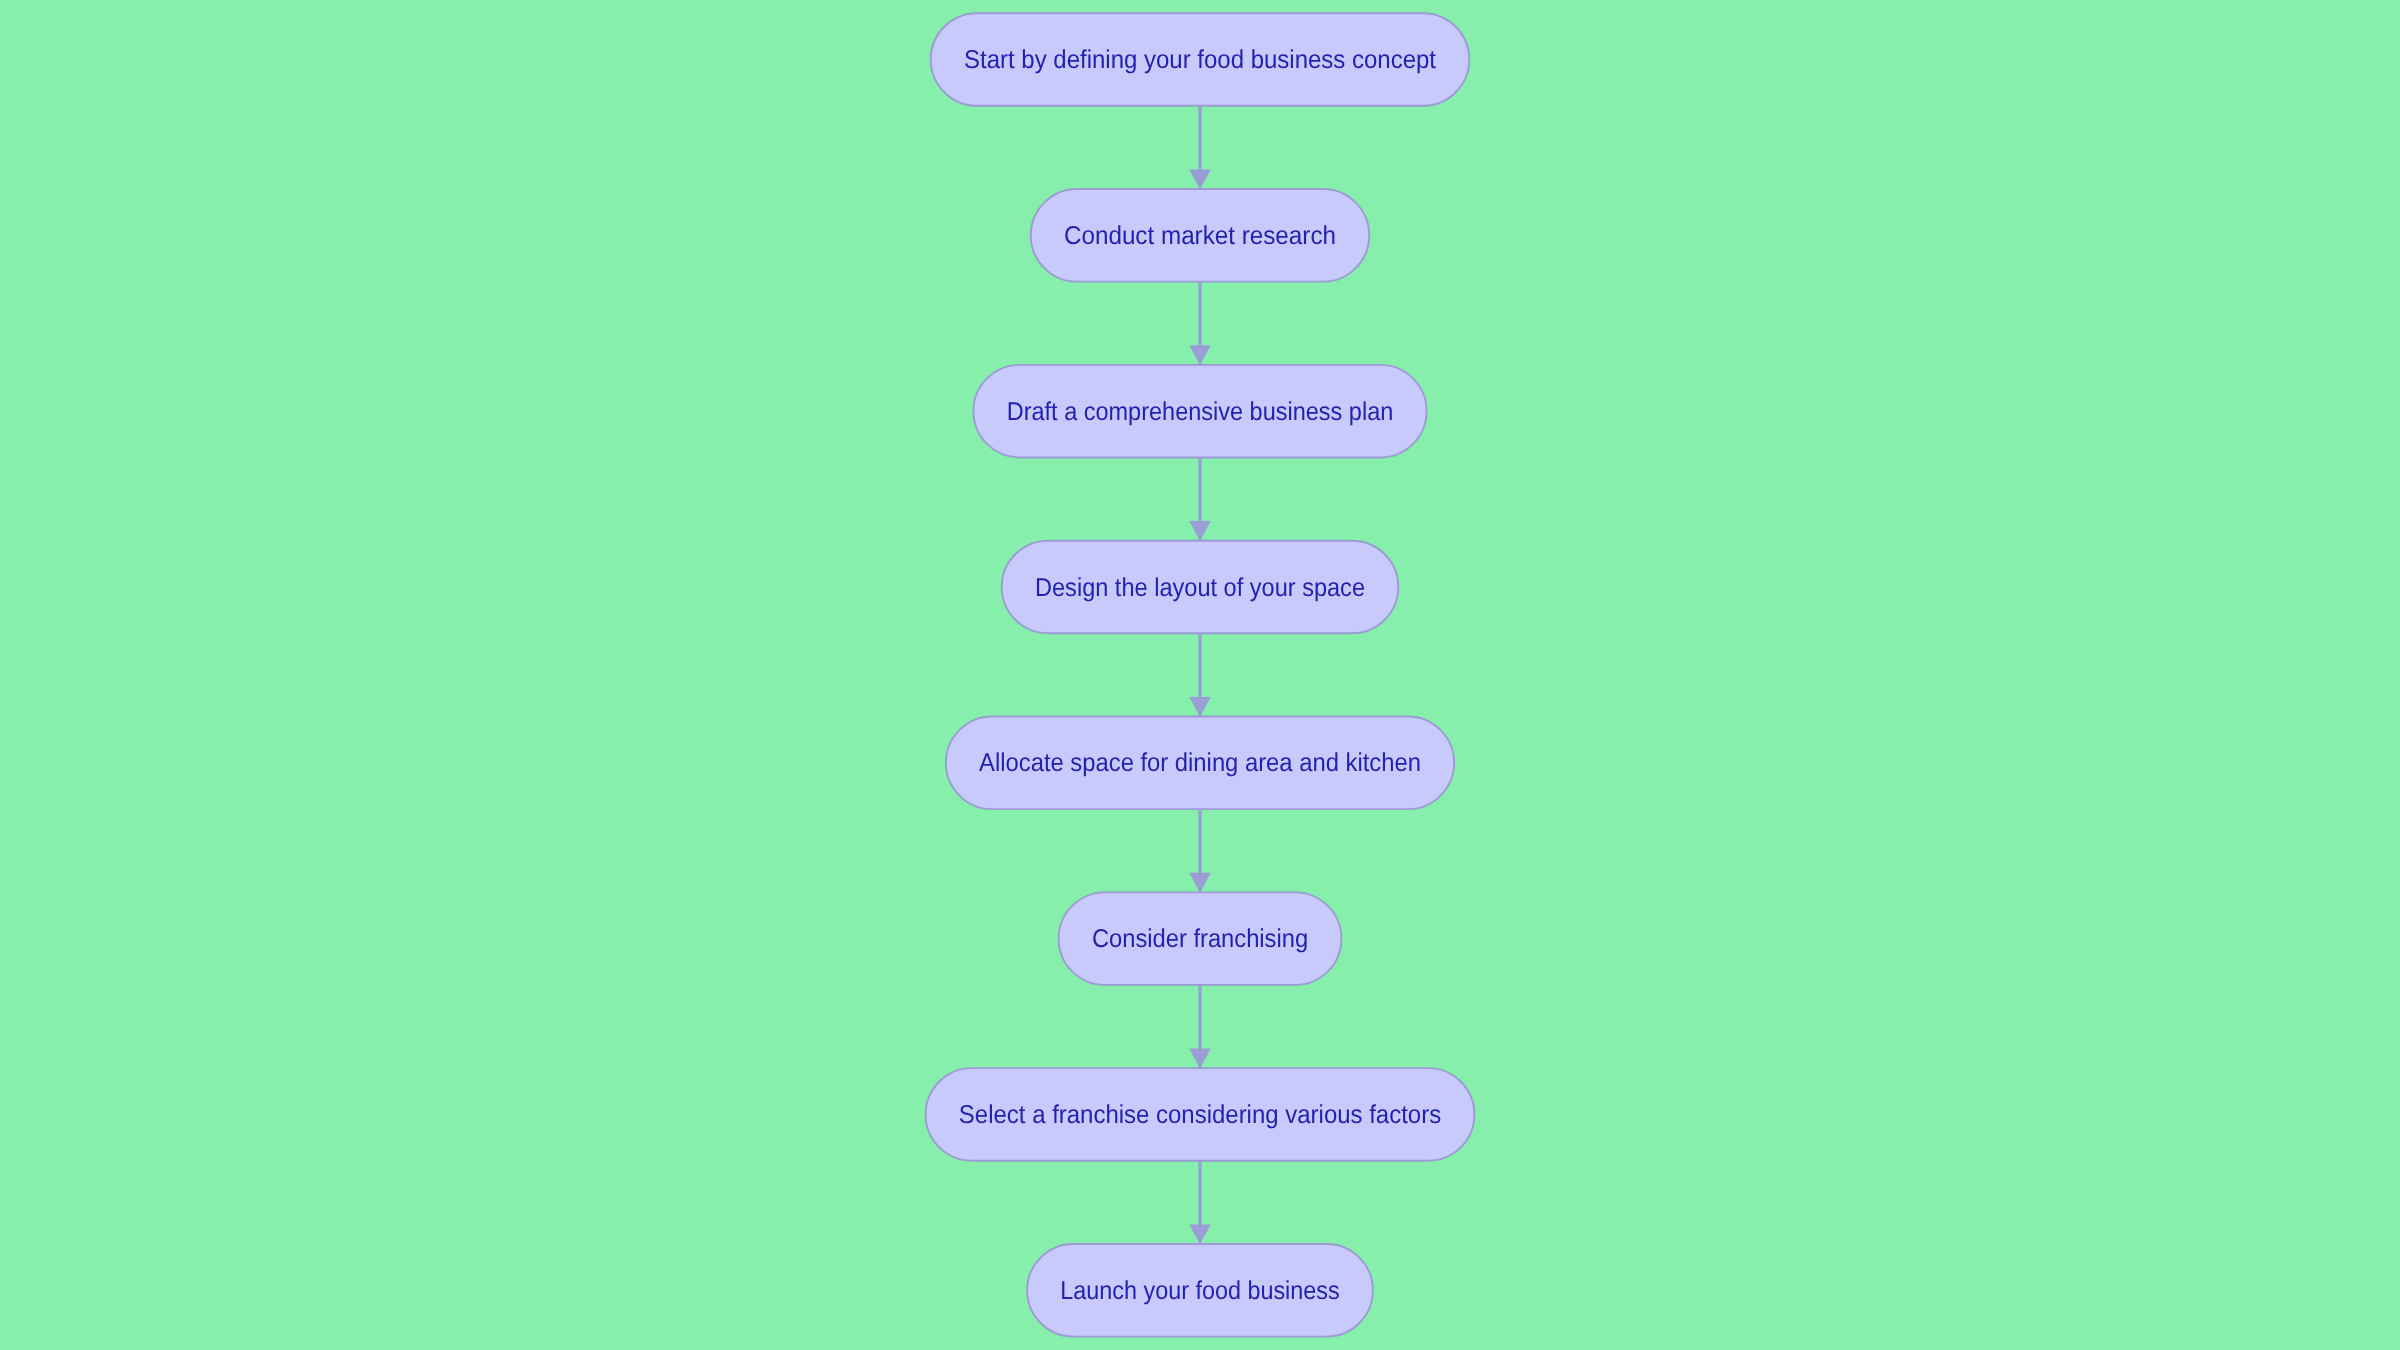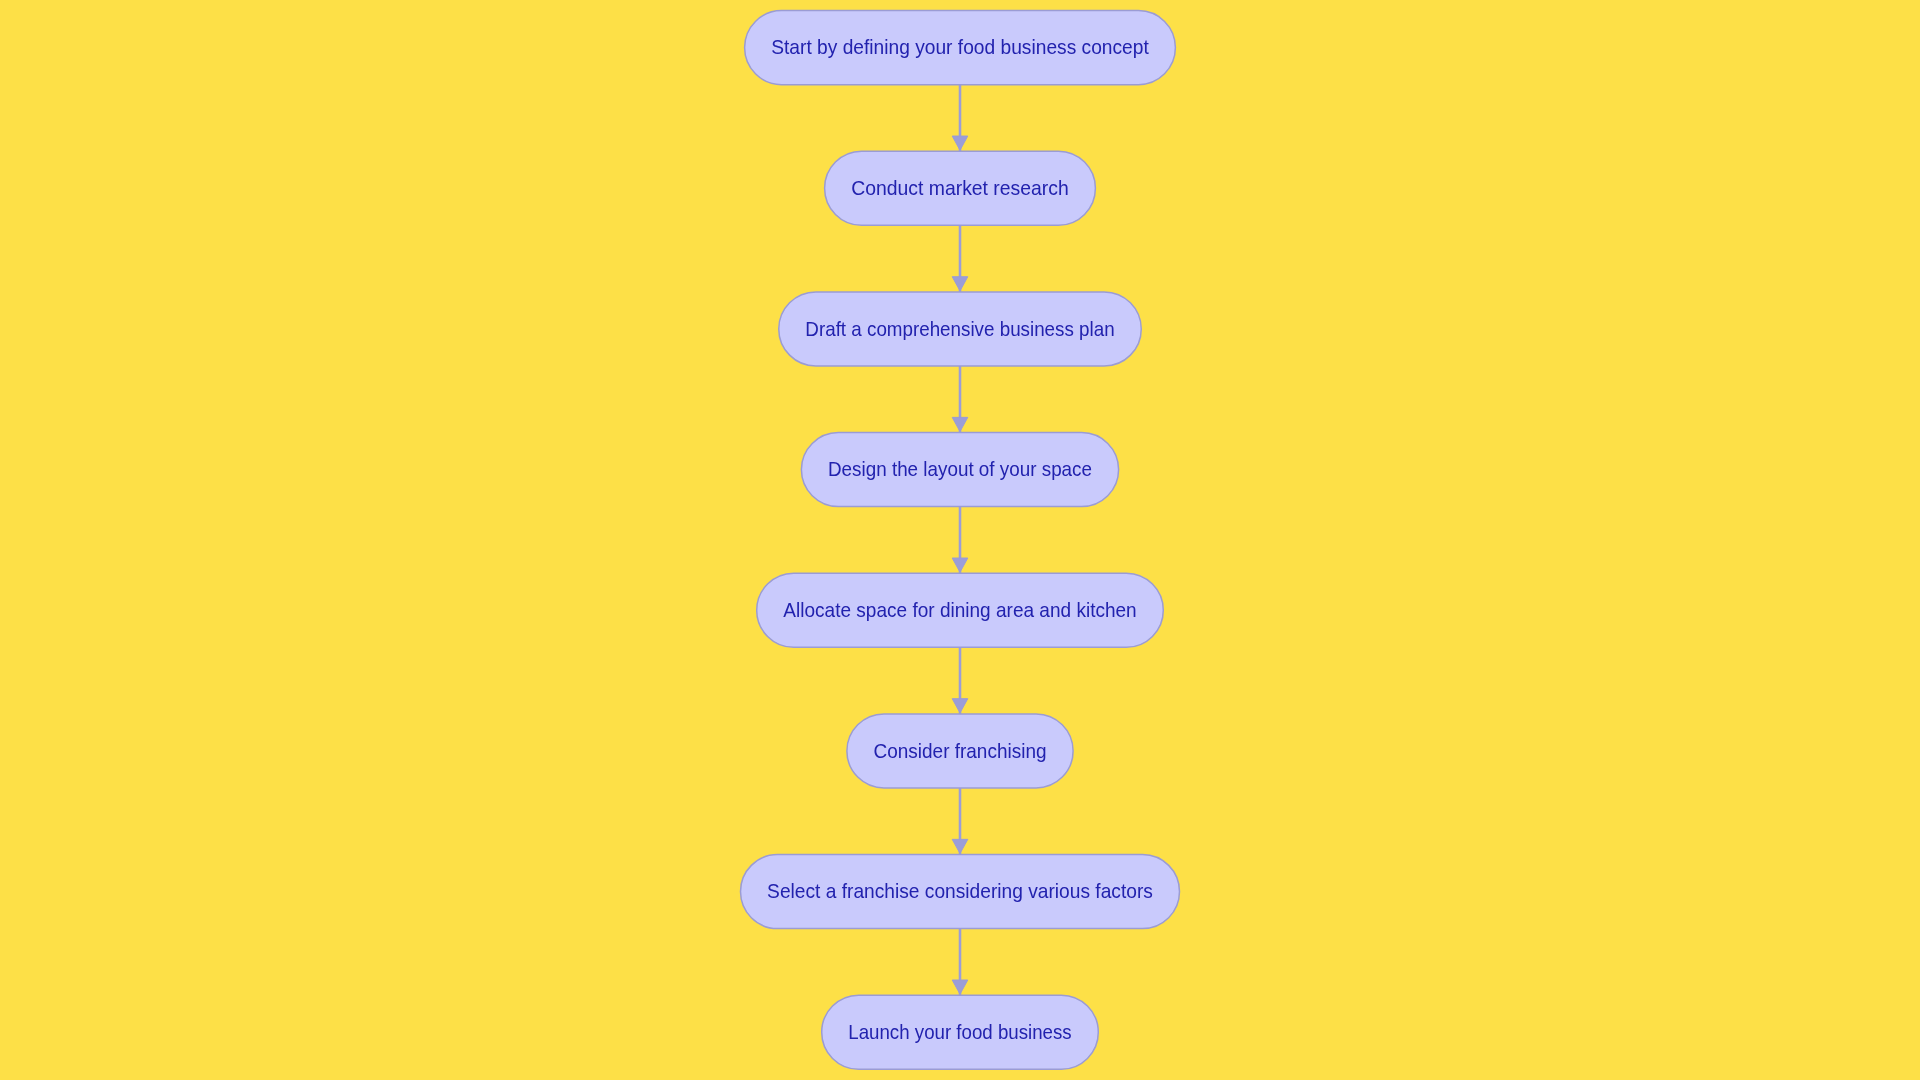--- a/index.html
+++ b/index.html
@@ -1,19 +1,19 @@
 <!DOCTYPE html>
 <html><head>
 <meta charset="utf-8">
 <title>Flowchart</title>
 <style>
   html,body{margin:0;padding:0;}
   body{width:1920px;height:1080px;background:#ffffff;
        font-family:"Liberation Sans", sans-serif;overflow:hidden;}
-  #chart{position:relative;width:1920px;height:1080px;background:#fde047;}
+  #chart{position:relative;width:1920px;height:1080px;background:#86efac;}
   svg#flow{position:absolute;left:0;top:0;width:1920px;height:1080px;display:block;
            transform:translateZ(0);-webkit-font-smoothing:antialiased;}
   .node-shape{stroke-width:1.5;}
   .node-label{font-family:"Liberation Sans", sans-serif;font-size:20.6px;
               -webkit-font-smoothing:antialiased;}
   .edge-line{fill:none;stroke-width:2.55;}
   .arrow-head{stroke-width:1;stroke-linejoin:miter;}
 </style>
 </head>
 <body style="background: rgb(255, 255, 255);">

